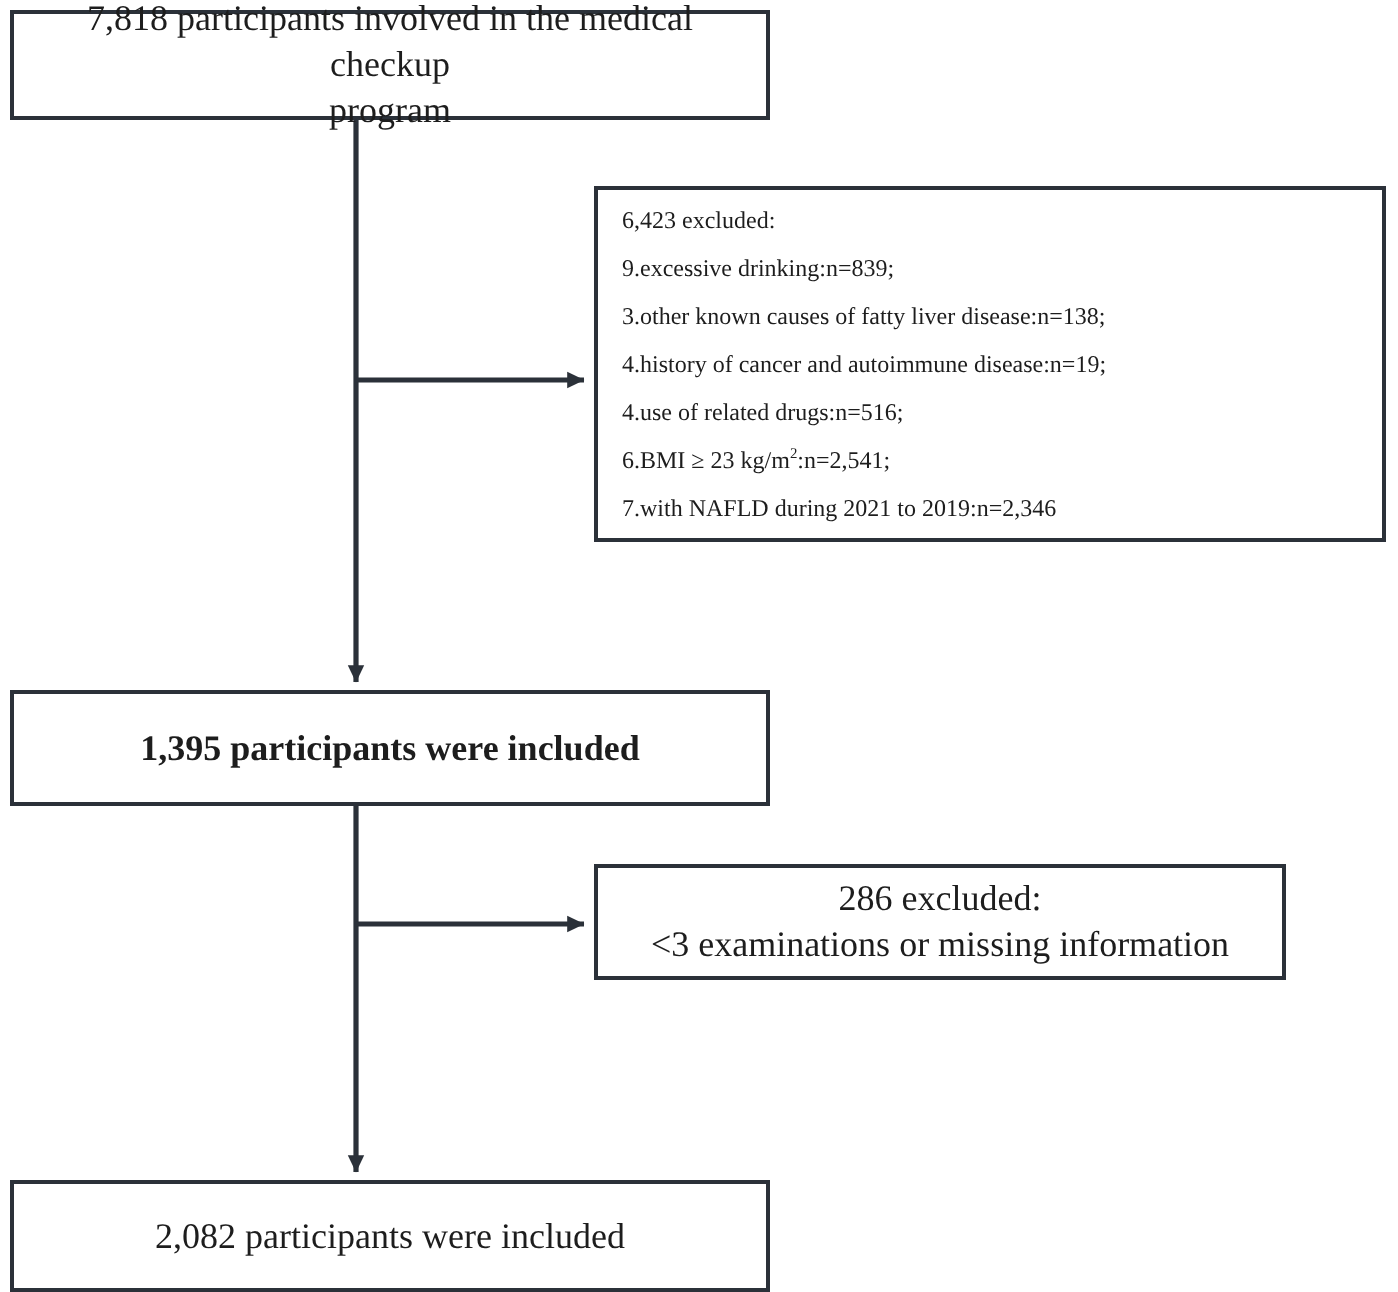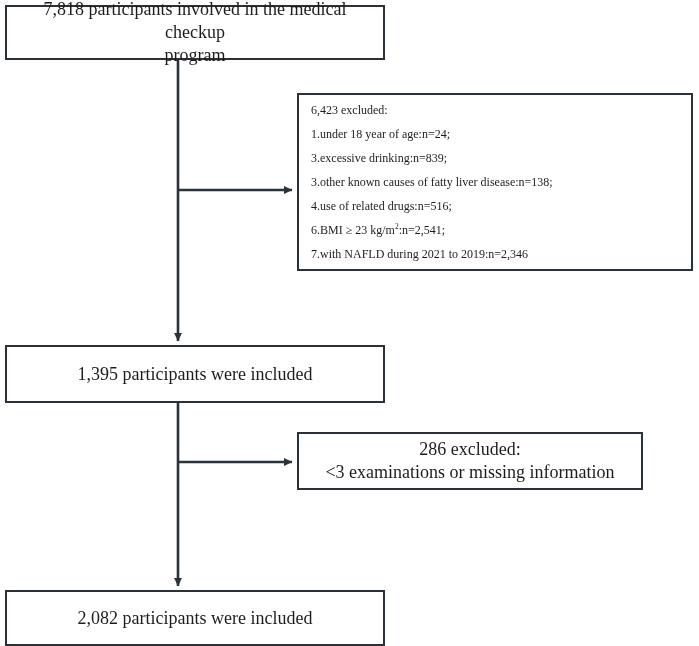--- a/index.html
+++ b/index.html
@@ -48,21 +48,21 @@
   }
   sup {
     font-size: 0.62em;
     vertical-align: super;
     line-height: 0;
   }
 
   
   #box-top      { left: 5px;   top: 5px;   width: 380px; height: 55px; }
   #box-excluded { left: 297px; top: 93px;  width: 396px; height: 178px; }
-  #box-included1{ left: 5px;   top: 345px; width: 380px; height: 58px; }
+  #box-included1{ left: 5px;   top: 345px; width: 380px; height: 58px; font-weight: bold; }
   #box-excluded2{ left: 297px; top: 432px; width: 346px; height: 58px; }
   #box-included2{ left: 5px;   top: 590px; width: 380px; height: 56px; }
 
   #connectors {
     position: absolute;
     left: 0;
     top: 0;
     width: 699px;
     height: 646px;
     pointer-events: none;
@@ -90,23 +90,23 @@
   </svg>
 
   <div class="node" id="box-top">
     <div class="node-text">7,818 participants involved in the medical checkup
 program</div>
   </div>
 
   <div class="node" id="box-excluded">
     <div class="node-list">
       <div class="li">6,423 excluded:</div>
-      <div class="li">1.under 18 year of age:n=24;</div>
-      <div class="li">3.excessive drinking:n=839;</div>
+      <div class="li">9.excessive drinking:n=839;</div>
       <div class="li">3.other known causes of fatty liver disease:n=138;</div>
+      <div class="li">4.history of cancer and autoimmune disease:n=19;</div>
       <div class="li">4.use of related drugs:n=516;</div>
       <div class="li">6.BMI ≥ 23 kg/m<sup>2</sup>:n=2,541;</div>
       <div class="li">7.with NAFLD during 2021 to 2019:n=2,346</div>
     </div>
   </div>
 
   <div class="node" id="box-included1">
     <div class="node-text">1,395 participants were included</div>
   </div>
 

